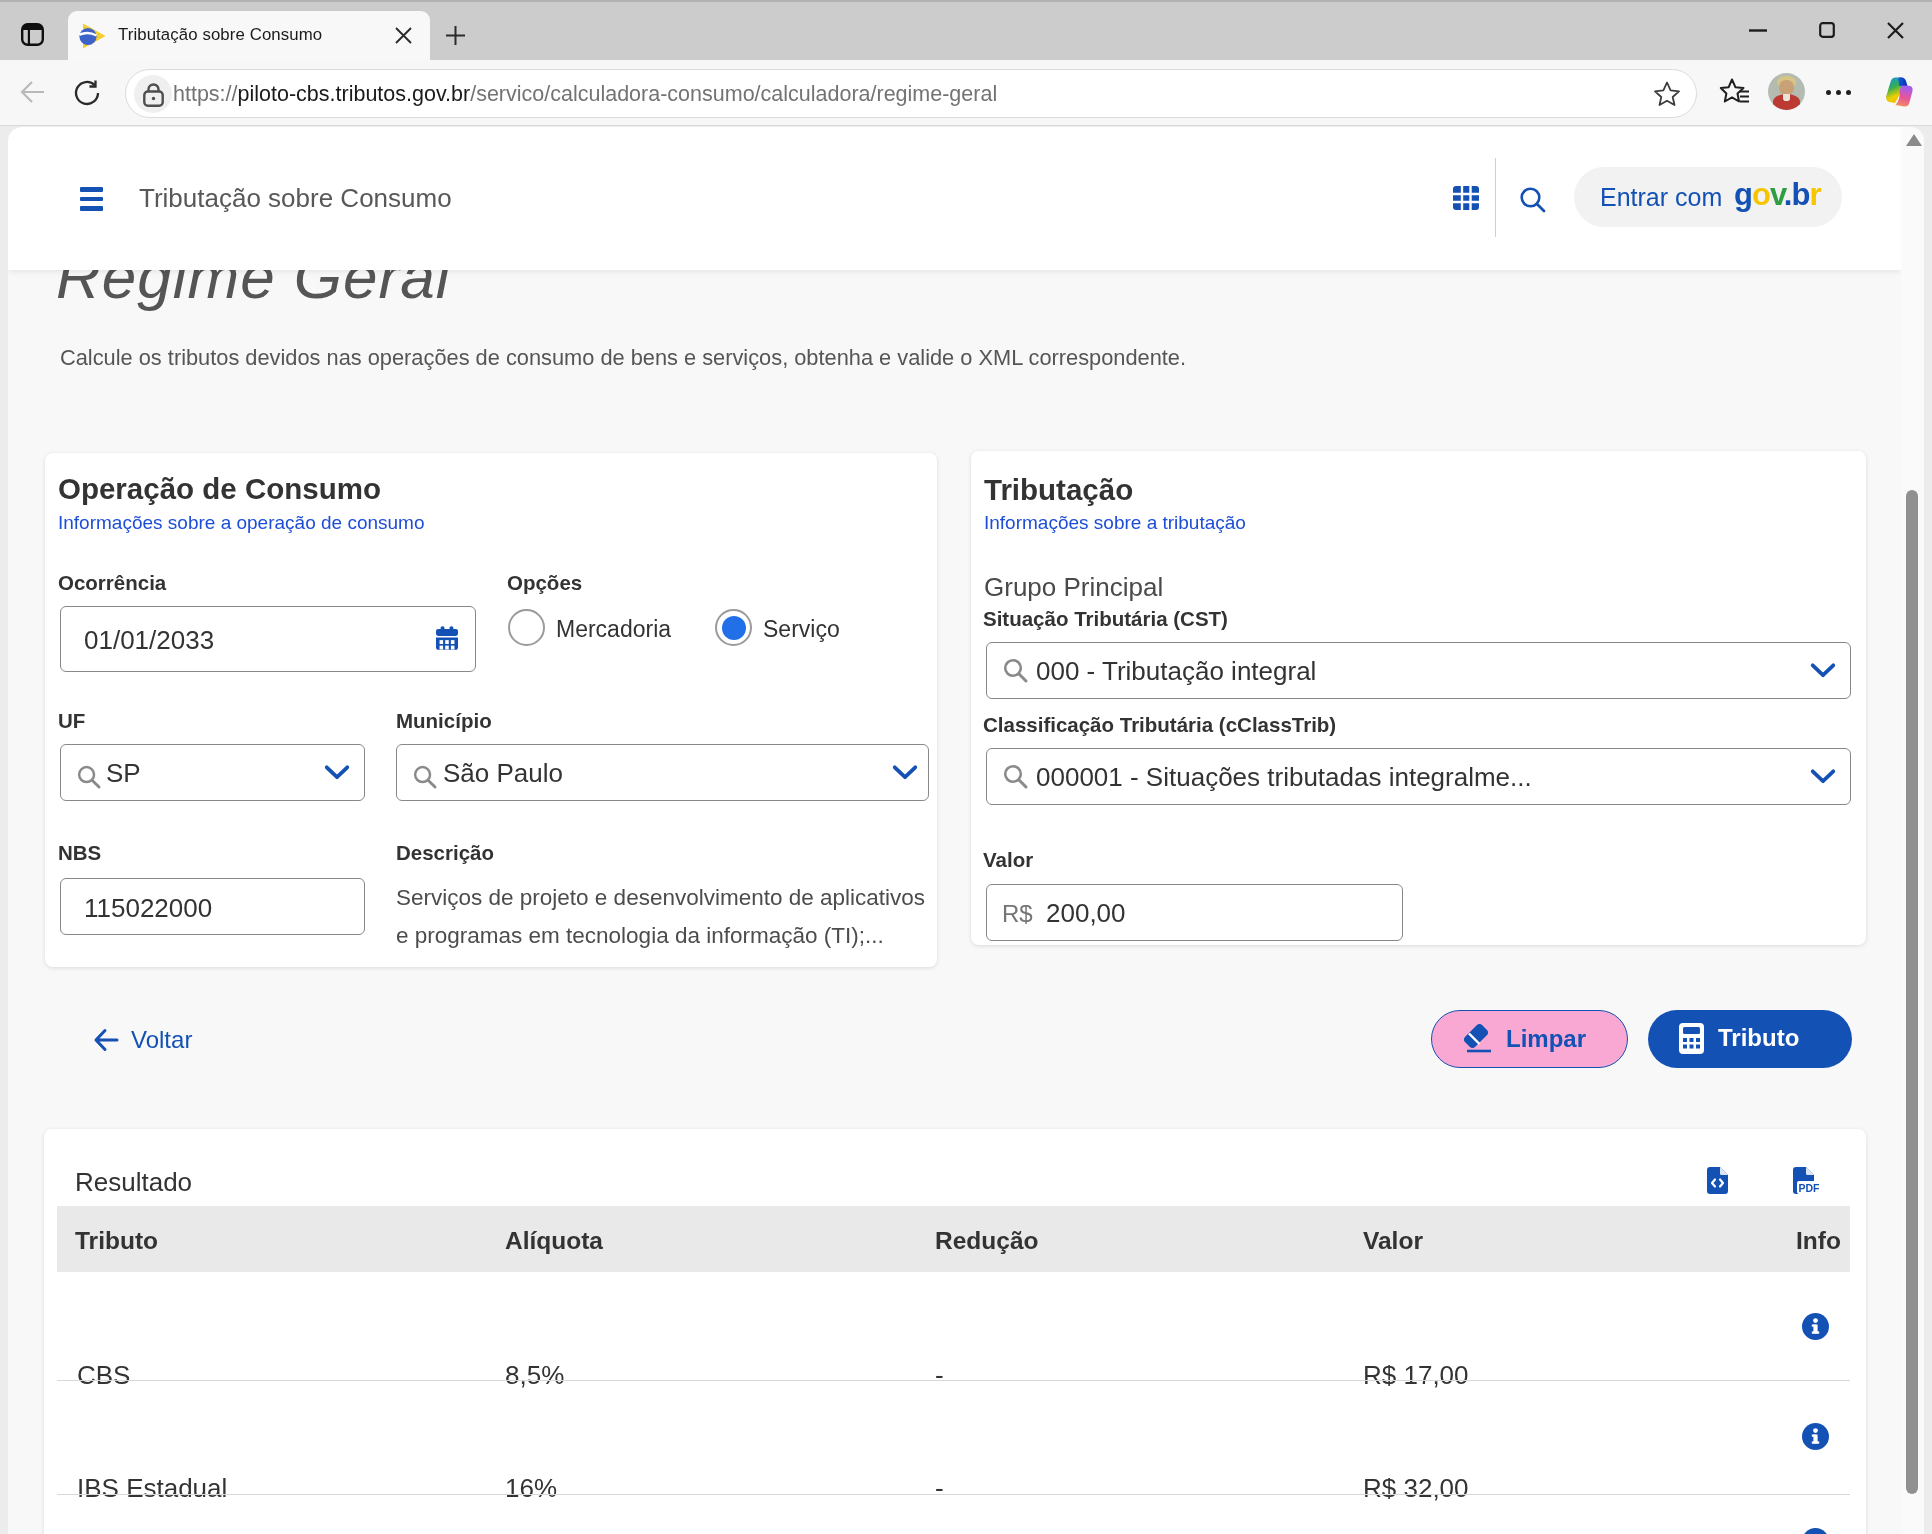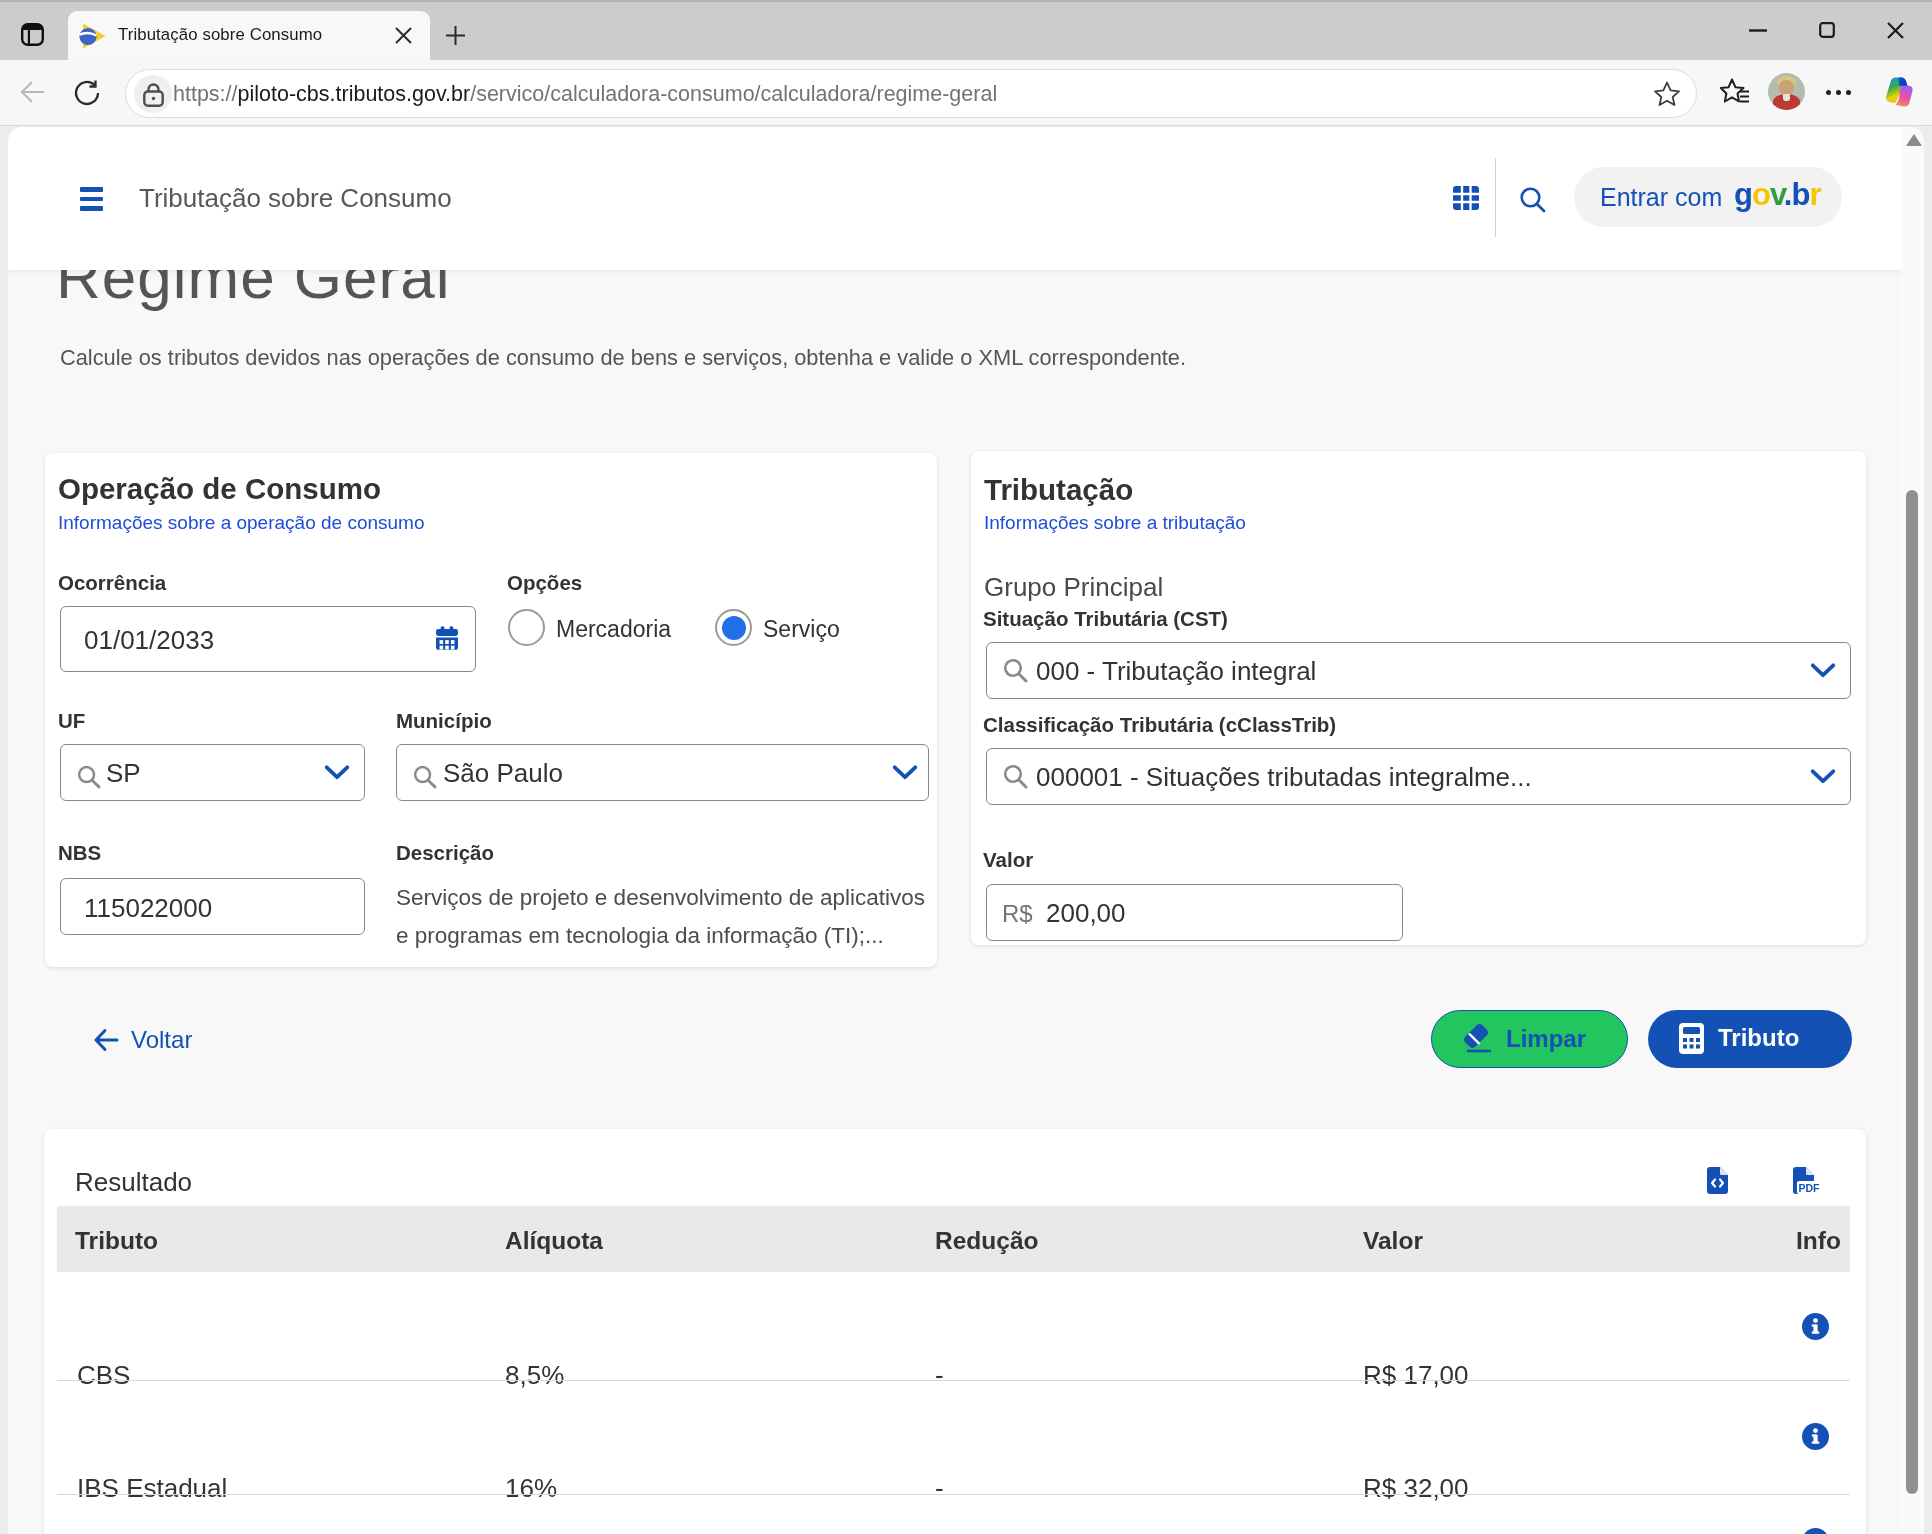--- a/index.html
+++ b/index.html
@@ -25,41 +25,41 @@
   #scrolltrack { left:1893px; top:0; width:23px; height:1407px; background:#fafafa; }
   #scrollthumb { left:5px; top:363px; width:12px; height:1004px; background:#909090; border-radius:6px; }
 
   
   .hbar { position:absolute; left:0; width:23px; height:4.5px; border-radius:1px; background:#1351B4; }
 
   
   #entrar { left:1566px; top:40px; width:268px; height:60px; border-radius:30px; background:#f2f2f2; }
 
   
-  #bigtitle { left:48px; top:112px; font-size:62px; font-weight:300; color:#555; letter-spacing:1px; line-height:1.22; }
+  #bigtitle { left:48px; top:112px; font-size:62px; font-weight:300; color:#555; letter-spacing:1px; line-height:1.22;font-style:italic; }
   #desc { left:52px; top:218px; font-size:21.8px; color:#555; }
 
   
   .card { position:absolute; background:#fff; border-radius:8px; box-shadow:0 1px 4px rgba(0,0,0,0.12); }
   #card1 { left:37px; top:326px; width:892px; height:514px; }
   #card2 { left:963px; top:324px; width:895px; height:494px; }
   .ctitle { position:absolute; font-size:29.5px; font-weight:700; color:#333; line-height:1; }
   .csub { position:absolute; font-size:19px; color:#1d4ed8; }
   .flabel { position:absolute; font-size:20.5px; font-weight:700; color:#333; }
   .inp { position:absolute; background:#fff; border:1px solid #888; border-radius:6px; }
   .itext { position:absolute; font-size:26px; color:#333; }
 
   
   .radio { position:absolute; width:37px; height:37px; border:2px solid #9b9b9b; border-radius:50%; background:#fff; }
   .radio .dot { position:absolute; left:4.5px; top:4.5px; width:24px; height:24px; border-radius:50%; background:#2270e8; }
   .rlabel { position:absolute; font-size:23px; color:#333; }
 
   
   .pill { position:absolute; border-radius:29px; font-size:24px; font-weight:700; }
-  #limpar { left:1423px; top:883px; width:197px; height:58px; background:#22c55e; border:1px solid #1351B4; color:#1351B4; }
+  #limpar { left:1423px; top:883px; width:197px; height:58px; background:#f9a8d4; border:1px solid #1351B4; color:#1351B4; }
   #calcular { left:1640px; top:883px; width:204px; height:58px; background:#1351B4; color:#fff; }
   #voltar { left:86px; top:901px; color:#1351B4; font-size:24px; font-weight:500; }
 
   
   #card3 { left:36px; top:1002px; width:1822px; height:560px; }
   #rtitle { left:31px; top:38px; font-size:26px; color:#333; }
   #thead { left:13px; top:77px; width:1793px; height:66px; background:#e9e9e9; }
   .th { position:absolute; top:21px; font-size:24.5px; font-weight:700; color:#333; }
   .td { position:absolute; font-size:26px; color:#333; line-height:1;margin-top:44px; }
   .rowsep { position:absolute; left:13px; width:1793px; height:1px; background:#d8d8d8; }

